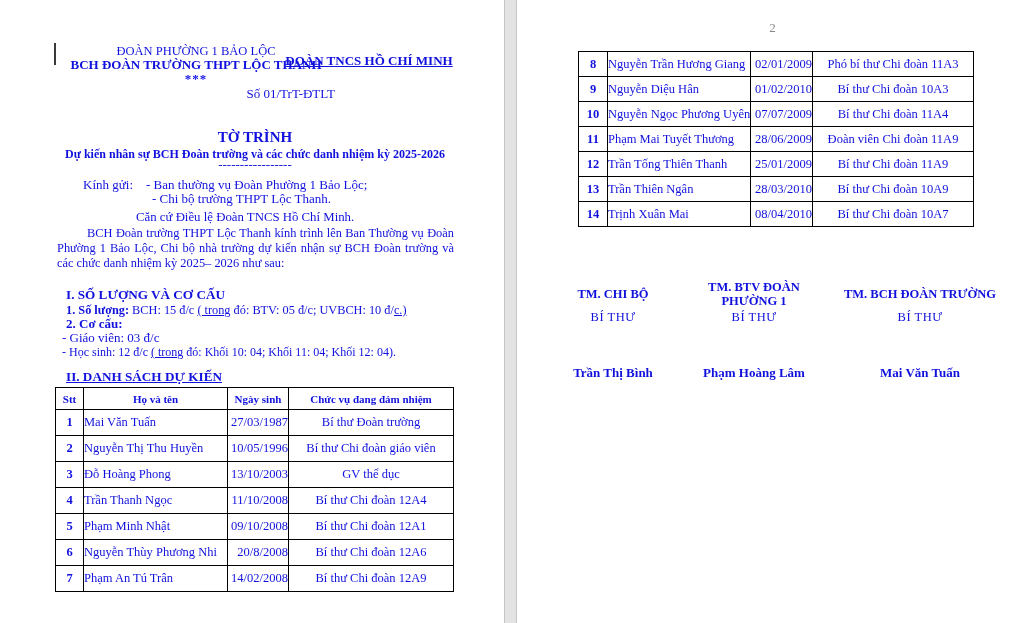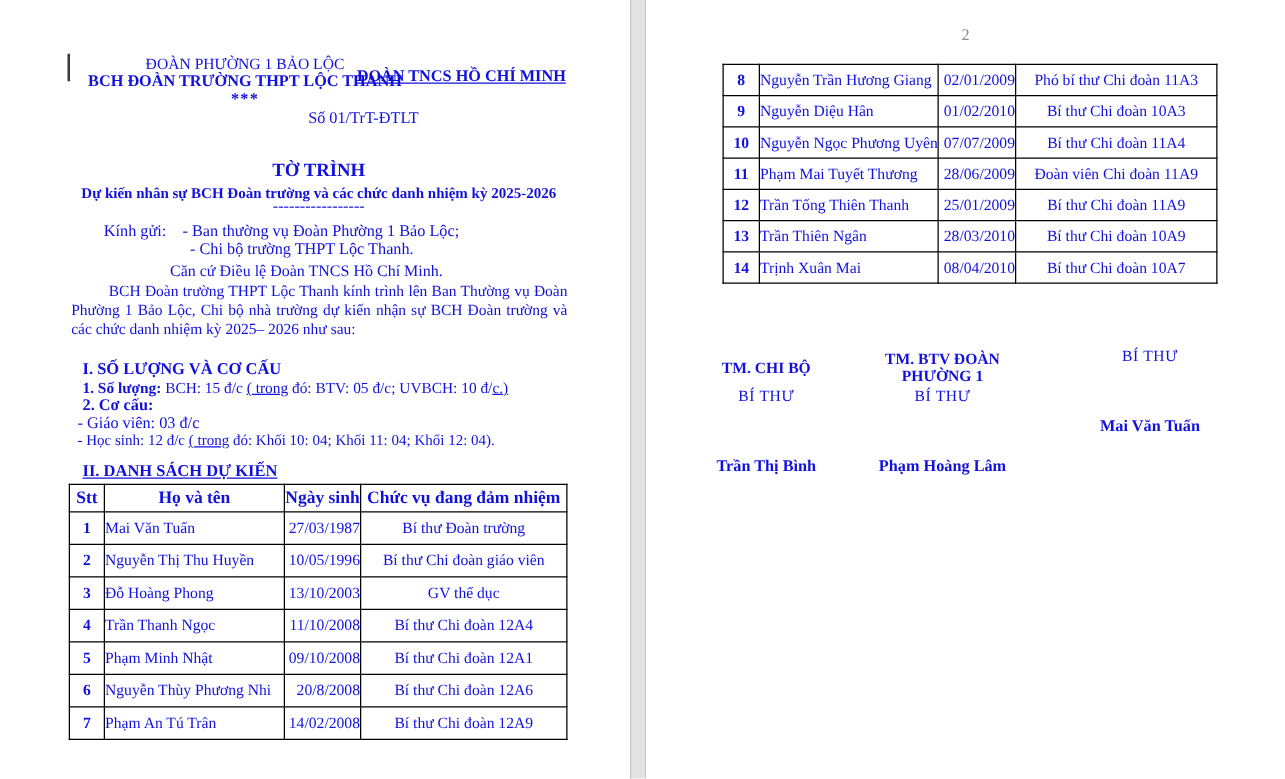--- a/index.html
+++ b/index.html
@@ -13,21 +13,21 @@
   .page{position:absolute;top:0;height:623px;background:#ffffff;}
   #page1{left:0;width:504px;}
   #page2{left:517px;width:511px;}
   #divider{position:absolute;left:504px;top:0;width:11px;height:623px;background:#e3e3e3;
            border-left:1px solid #c6c6c6;border-right:1px solid #c6c6c6;}
   #cursor{position:absolute;left:54px;top:43px;width:1.5px;height:22px;background:#3a3a3a;}
   .just{white-space:normal;text-align:justify;text-indent:30px;line-height:15px;font-size:12.4px;}
   table.roster{border-collapse:collapse;position:absolute;table-layout:fixed;border:1.5px solid #000;}
   table.roster td,table.roster th{border:1px solid #000;font-size:12.5px;color:#1111dd;
            overflow:hidden;white-space:nowrap;padding:0;}
-  table.roster th{font-weight:bold;text-align:center;font-size:14px;}
+  table.roster th{font-weight:bold;text-align:center;font-size:11px;}
   .col-stt{text-align:center;font-weight:bold;}
   .col-name{text-align:left;padding-left:7px;}
   .col-date{text-align:right;padding-right:3px;font-size:12px;}
   .col-role{text-align:center;padding-left:7px;}
   #table1 tr{height:26px;} #table1 tr.hdr{height:22px;}
   #table2 tr{height:25px;}
   .sig-block{position:absolute;top:278px;text-align:center;}
   .sig-tm{height:32px;display:flex;align-items:center;justify-content:center;
           font-weight:bold;font-size:12.5px;line-height:14px;white-space:normal;}
   .sig-role{font-size:12.5px;letter-spacing:0.5px;}
@@ -195,18 +195,19 @@
       <div class="sig-tm">TM. CHI BỘ</div>
       <div class="sig-role">BÍ THƯ</div>
       <div class="sig-name">Trần Thị Bình</div>
     </div>
     <div class="sig-block" style="left:167px;width:140px;">
       <div class="sig-tm">TM. BTV ĐOÀN PHƯỜNG 1</div>
       <div class="sig-role">BÍ THƯ</div>
       <div class="sig-name">Phạm Hoàng Lâm</div>
     </div>
     <div class="sig-block" style="left:310px;width:186px;">
+      <div class="sig-tm">TM. BCH ĐOÀN TRƯỜNG</div>
       <div class="sig-role">BÍ THƯ</div>
       <div class="sig-name">Mai Văn Tuấn</div>
     </div>
   </div>
 
 </div>
 
 </body></html>

